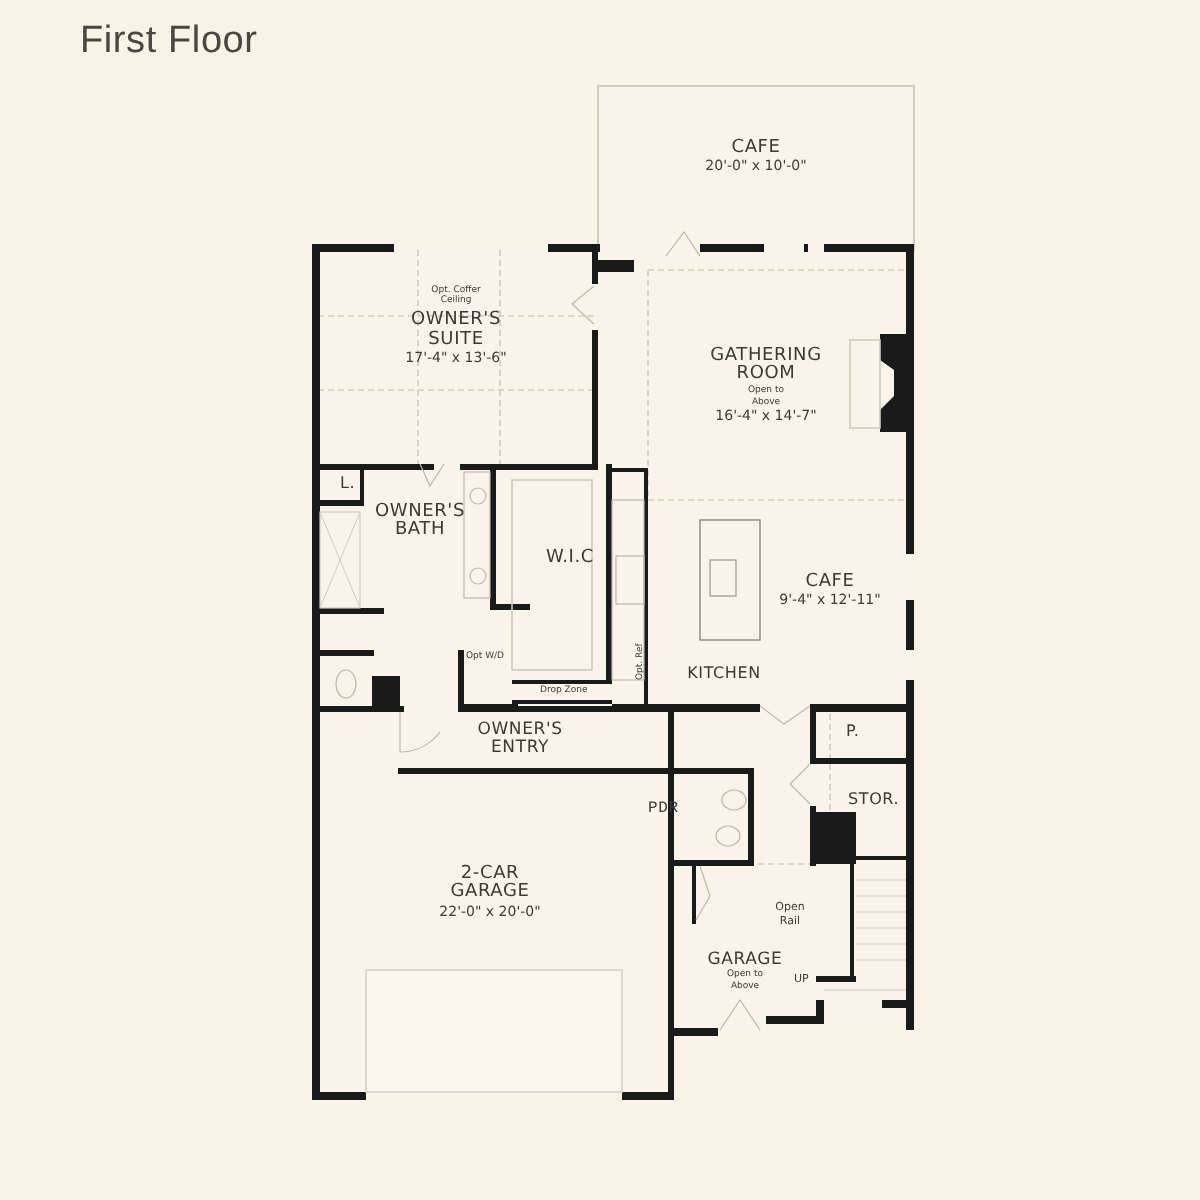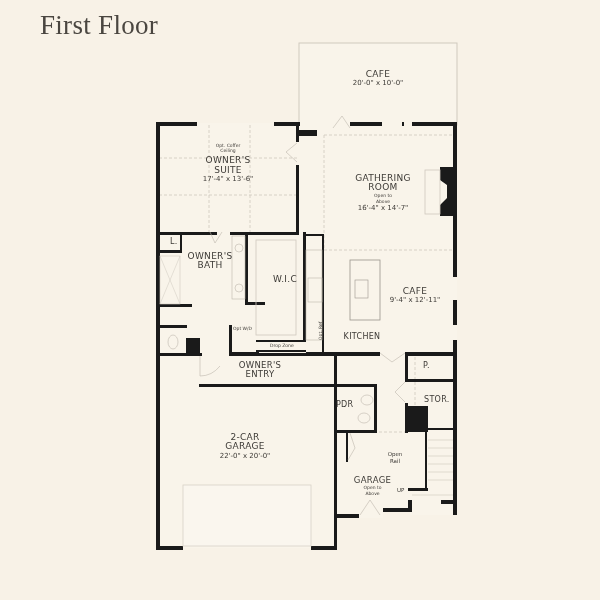--- a/index.html
+++ b/index.html
@@ -4,22 +4,22 @@
 <style>
   html, body { margin:0; padding:0; }
   body {
     width:600px; height:600px; overflow:hidden;
     background:#f8f2e7;
     font-family:"Liberation Sans", sans-serif;
     position:relative;
   }
   .page-title {
     position:absolute; left:40px; top:10px;
-    font-size:27px; color:#4a4640; letter-spacing:0.3px;
-    font-family:Liberation Serif, serif;
+    font-size:19px; color:#4a4640; letter-spacing:0.3px;
+    font-family:Liberation Sans, sans-serif;
   }
   svg.plan { position:absolute; left:0; top:0; }
   .lbl {
     position:absolute; text-align:center; color:#3d3a36;
     line-height:1.05; white-space:nowrap;
     font-family:"DejaVu Sans", sans-serif;
   }
   .lbl .name { font-size:9px; letter-spacing:0.3px; display:block; }
   .lbl .dims { font-size:7px; display:block; margin-top:1px; }
   .lbl .note { font-size:4.5px; display:block; margin:1px 0; }
@@ -223,21 +223,21 @@
 </div>
 
 <div class="lbl" style="left:423px;top:362px;">
   <span class="name" style="font-size:8px;">P.</span>
 </div>
 
 <div class="lbl" style="left:424px;top:369px;margin-top:27px;">
   <span class="name" style="font-size:8px;">STOR.</span>
 </div>
 
-<div class="lbl" style="left:336px;top:401px;">
+<div class="lbl" style="left:324px;top:401px;font-family:Liberation Mono, monospace;">
   <span class="name" style="font-size:8px;">PDR</span>
 </div>
 
 <div class="lbl" style="left:205px;top:433px;width:80px;">
   <span class="name">2-CAR</span>
   <span class="name">GARAGE</span>
   <span class="dims">22'-0" x 20'-0"</span>
 </div>
 
 <div class="lbl" style="left:380px;top:451px;width:30px;">

